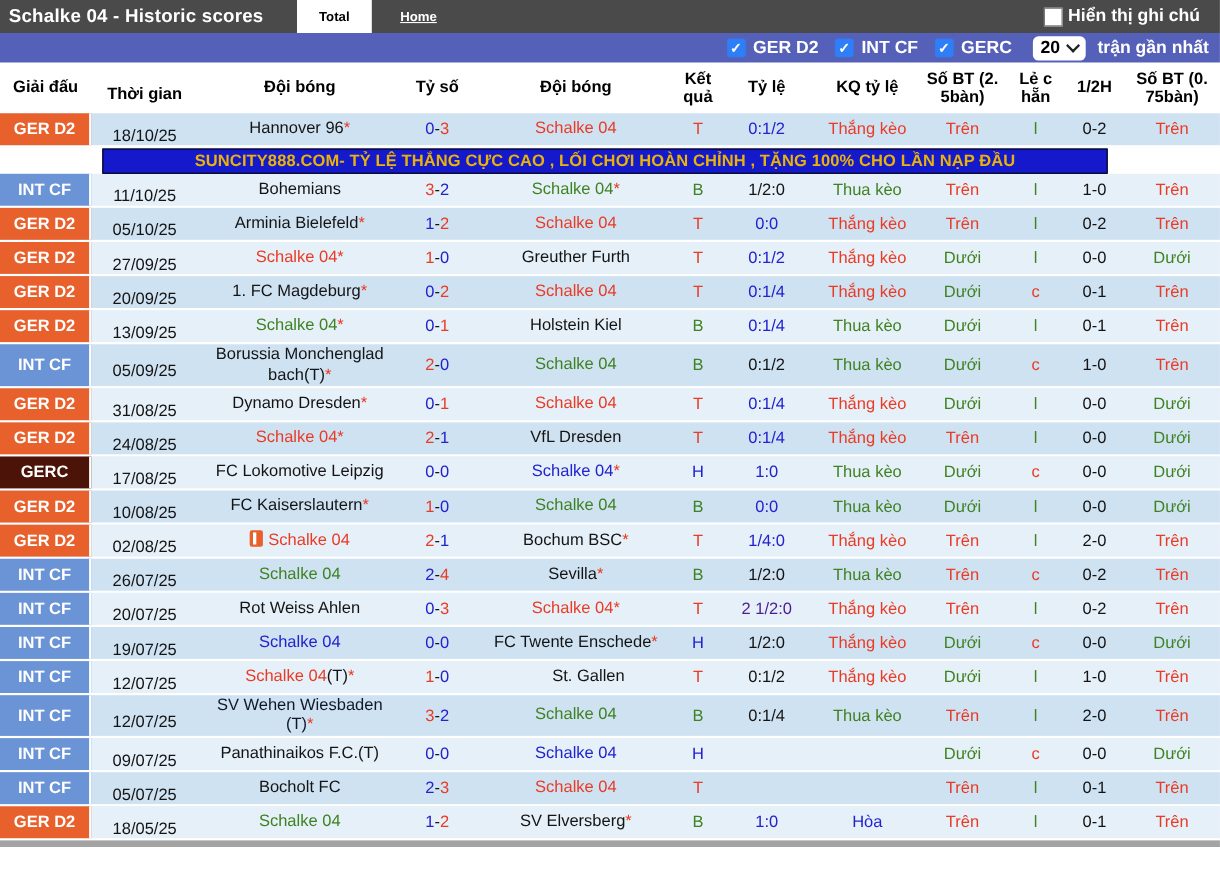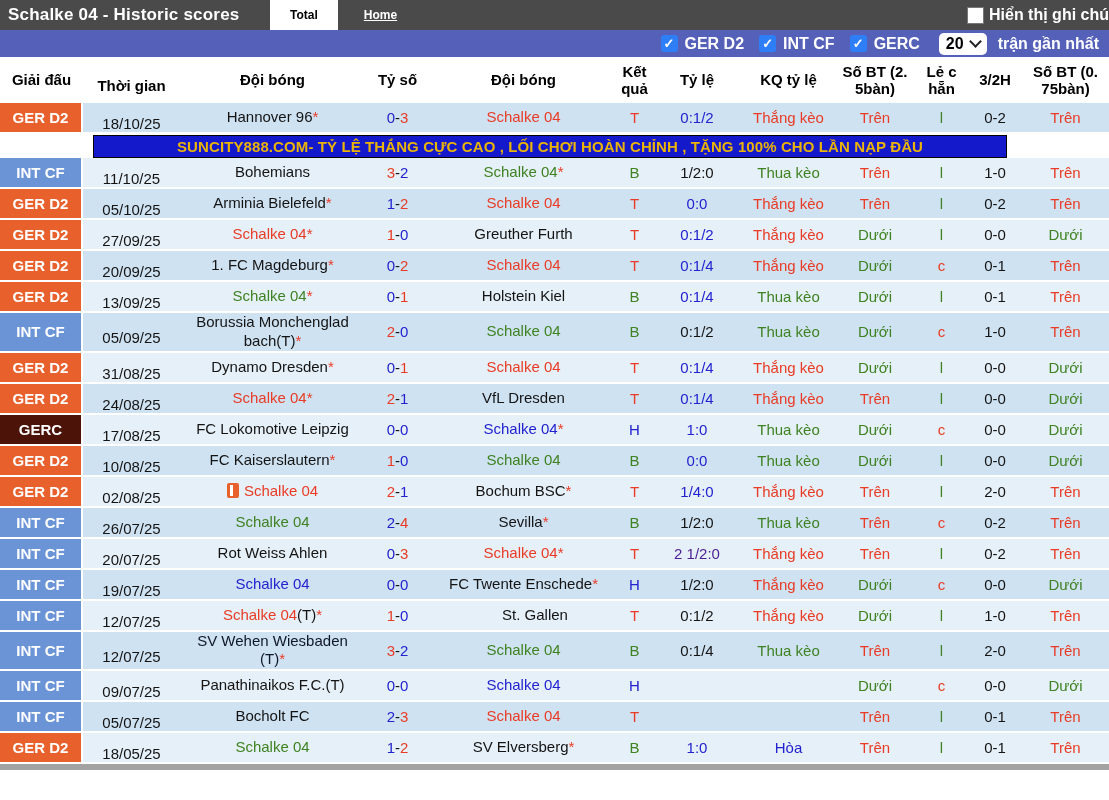--- a/index.html
+++ b/index.html
@@ -8,21 +8,21 @@
     font-family:"Liberation Sans",sans-serif;
     -webkit-font-smoothing:antialiased;
   }
   
   .topbar{height:30px;background:#4a4a4a;display:flex;align-items:stretch;color:#fff;}
   .topbar .title{flex:0 0 252px;display:flex;align-items:center;padding-left:8px;
     font-weight:bold;font-size:17px;letter-spacing:.2px;}
   .tab{display:flex;align-items:center;padding:0 20px;font-weight:bold;font-size:12px;cursor:pointer;}
   .tab.active{background:#fff;color:#000;margin-left:10px;}
   .tab.inactive{color:#fff;text-decoration:underline;margin-left:6px;}
-  .note{margin-left:auto;display:flex;align-items:center;gap:5px;font-weight:bold;font-size:16px;padding-right:0;text-align:center;}
+  .note{margin-left:auto;display:flex;align-items:center;gap:5px;font-weight:bold;font-size:16px;padding-right:18px;text-align:center;}
   .note .box{width:15px;height:15px;background:#fff;border:1px solid #777;}
   
   .filterbar{height:27px;background:#5560b8;display:flex;align-items:center;justify-content:flex-end;
     gap:7px;color:#fff;font-weight:bold;font-size:16px;padding-right:10px;}
   .chk{width:17px;height:17px;background:#2e7ef7;border-radius:3px;color:#fff;font-size:13px;
     display:flex;align-items:center;justify-content:center;font-weight:bold;}
   .filter-label{margin-right:8px;}
   .select{background:#fff;color:#000;border-radius:5px;height:22px;padding:0 7px;margin:0 4px;
     display:flex;align-items:center;gap:7px;font-weight:bold;font-size:16px;cursor:pointer;}
   .chevron{width:7px;height:7px;border-right:2px solid #222;border-bottom:2px solid #222;
@@ -88,21 +88,21 @@
       <div class="cell c4">Tỷ số</div>
       <div class="cell c5">Đội bóng</div>
       <div class="cell c6">Kết
 quả</div>
       <div class="cell c7">Tỷ lệ</div>
       <div class="cell c8">KQ tỷ lệ</div>
       <div class="cell c9">Số BT (2.
 5bàn)</div>
       <div class="cell c10">Lẻ c
 hẵn</div>
-      <div class="cell c11">3/2H</div>
+      <div class="cell c11">1/2H</div>
       <div class="cell c12">Số BT (0.
 75bàn)</div>
     </div>
 
   <div>
       <div class="row dark">
         <div class="cell c-league" style="background: rgb(232, 96, 44);">GER D2</div>
         <div class="cell c2">18/10/25</div>
         <div class="cell c3 teamcell"><span style="color: rgb(20, 20, 20);">Hannover 96</span><span class="star">*</span></div>
         <div class="cell c4"><span style="color: rgb(34, 34, 207);">0</span><span style="color: rgb(20, 20, 20);">-</span><span style="color: rgb(233, 59, 37);">3</span></div>

